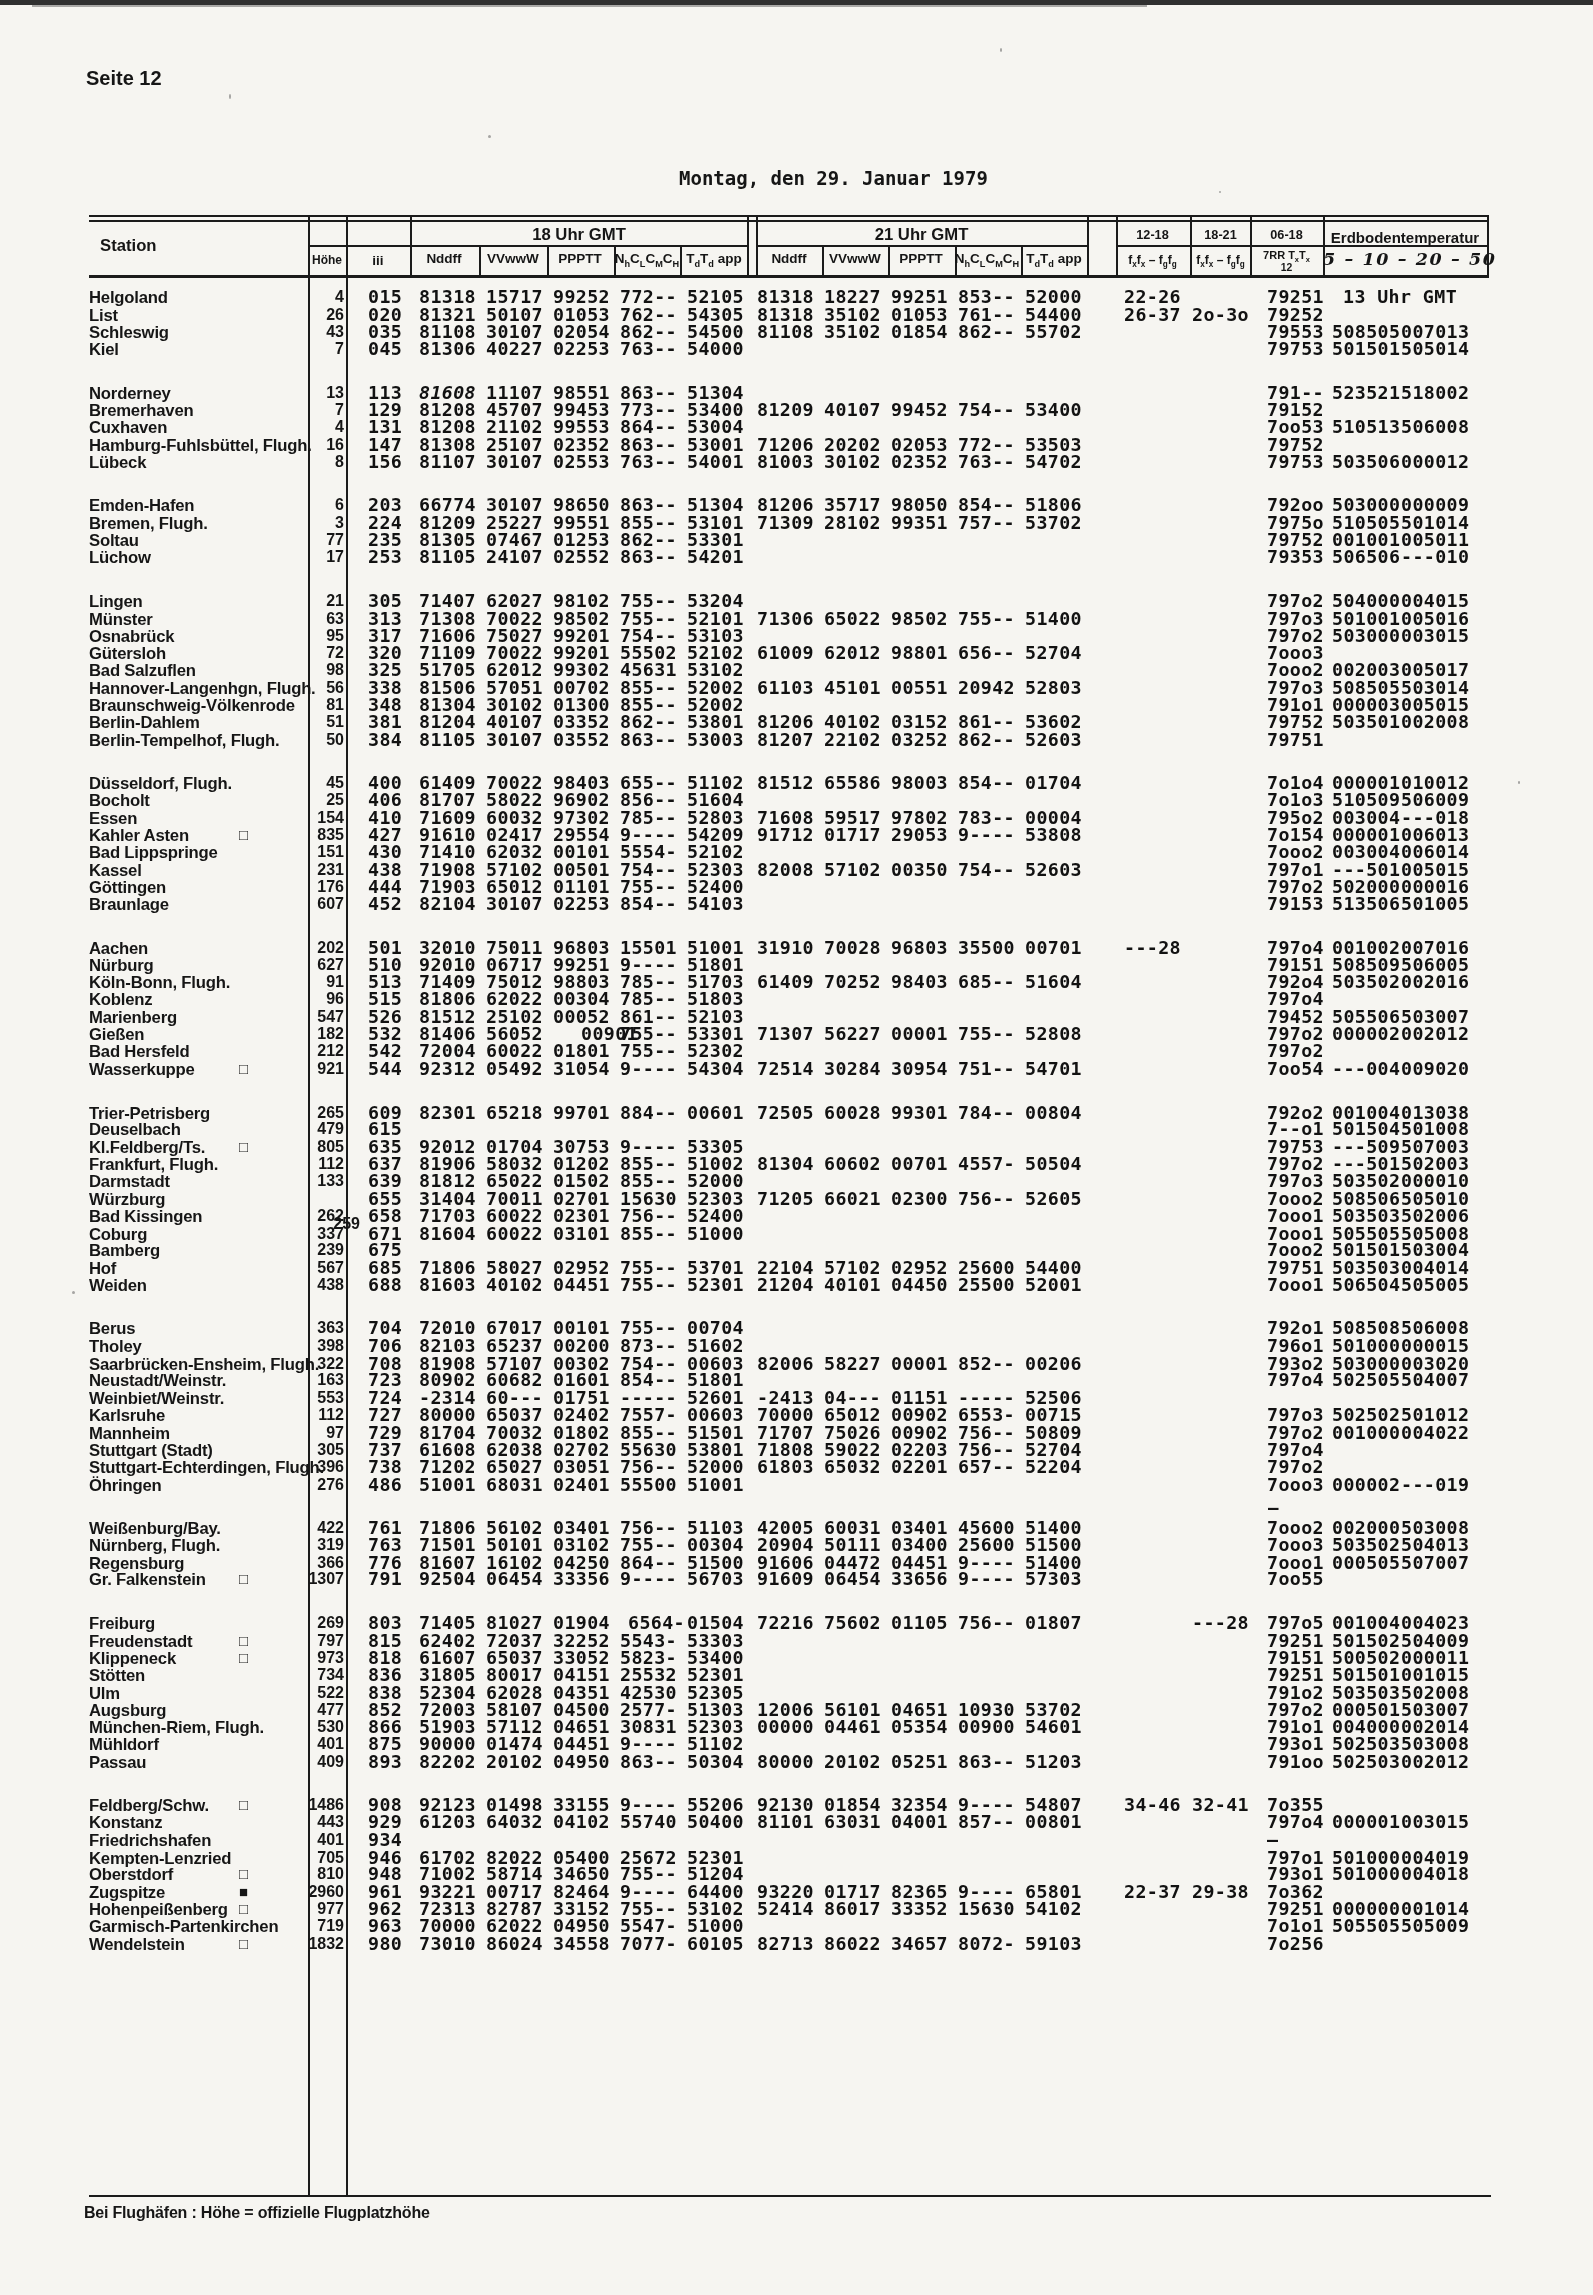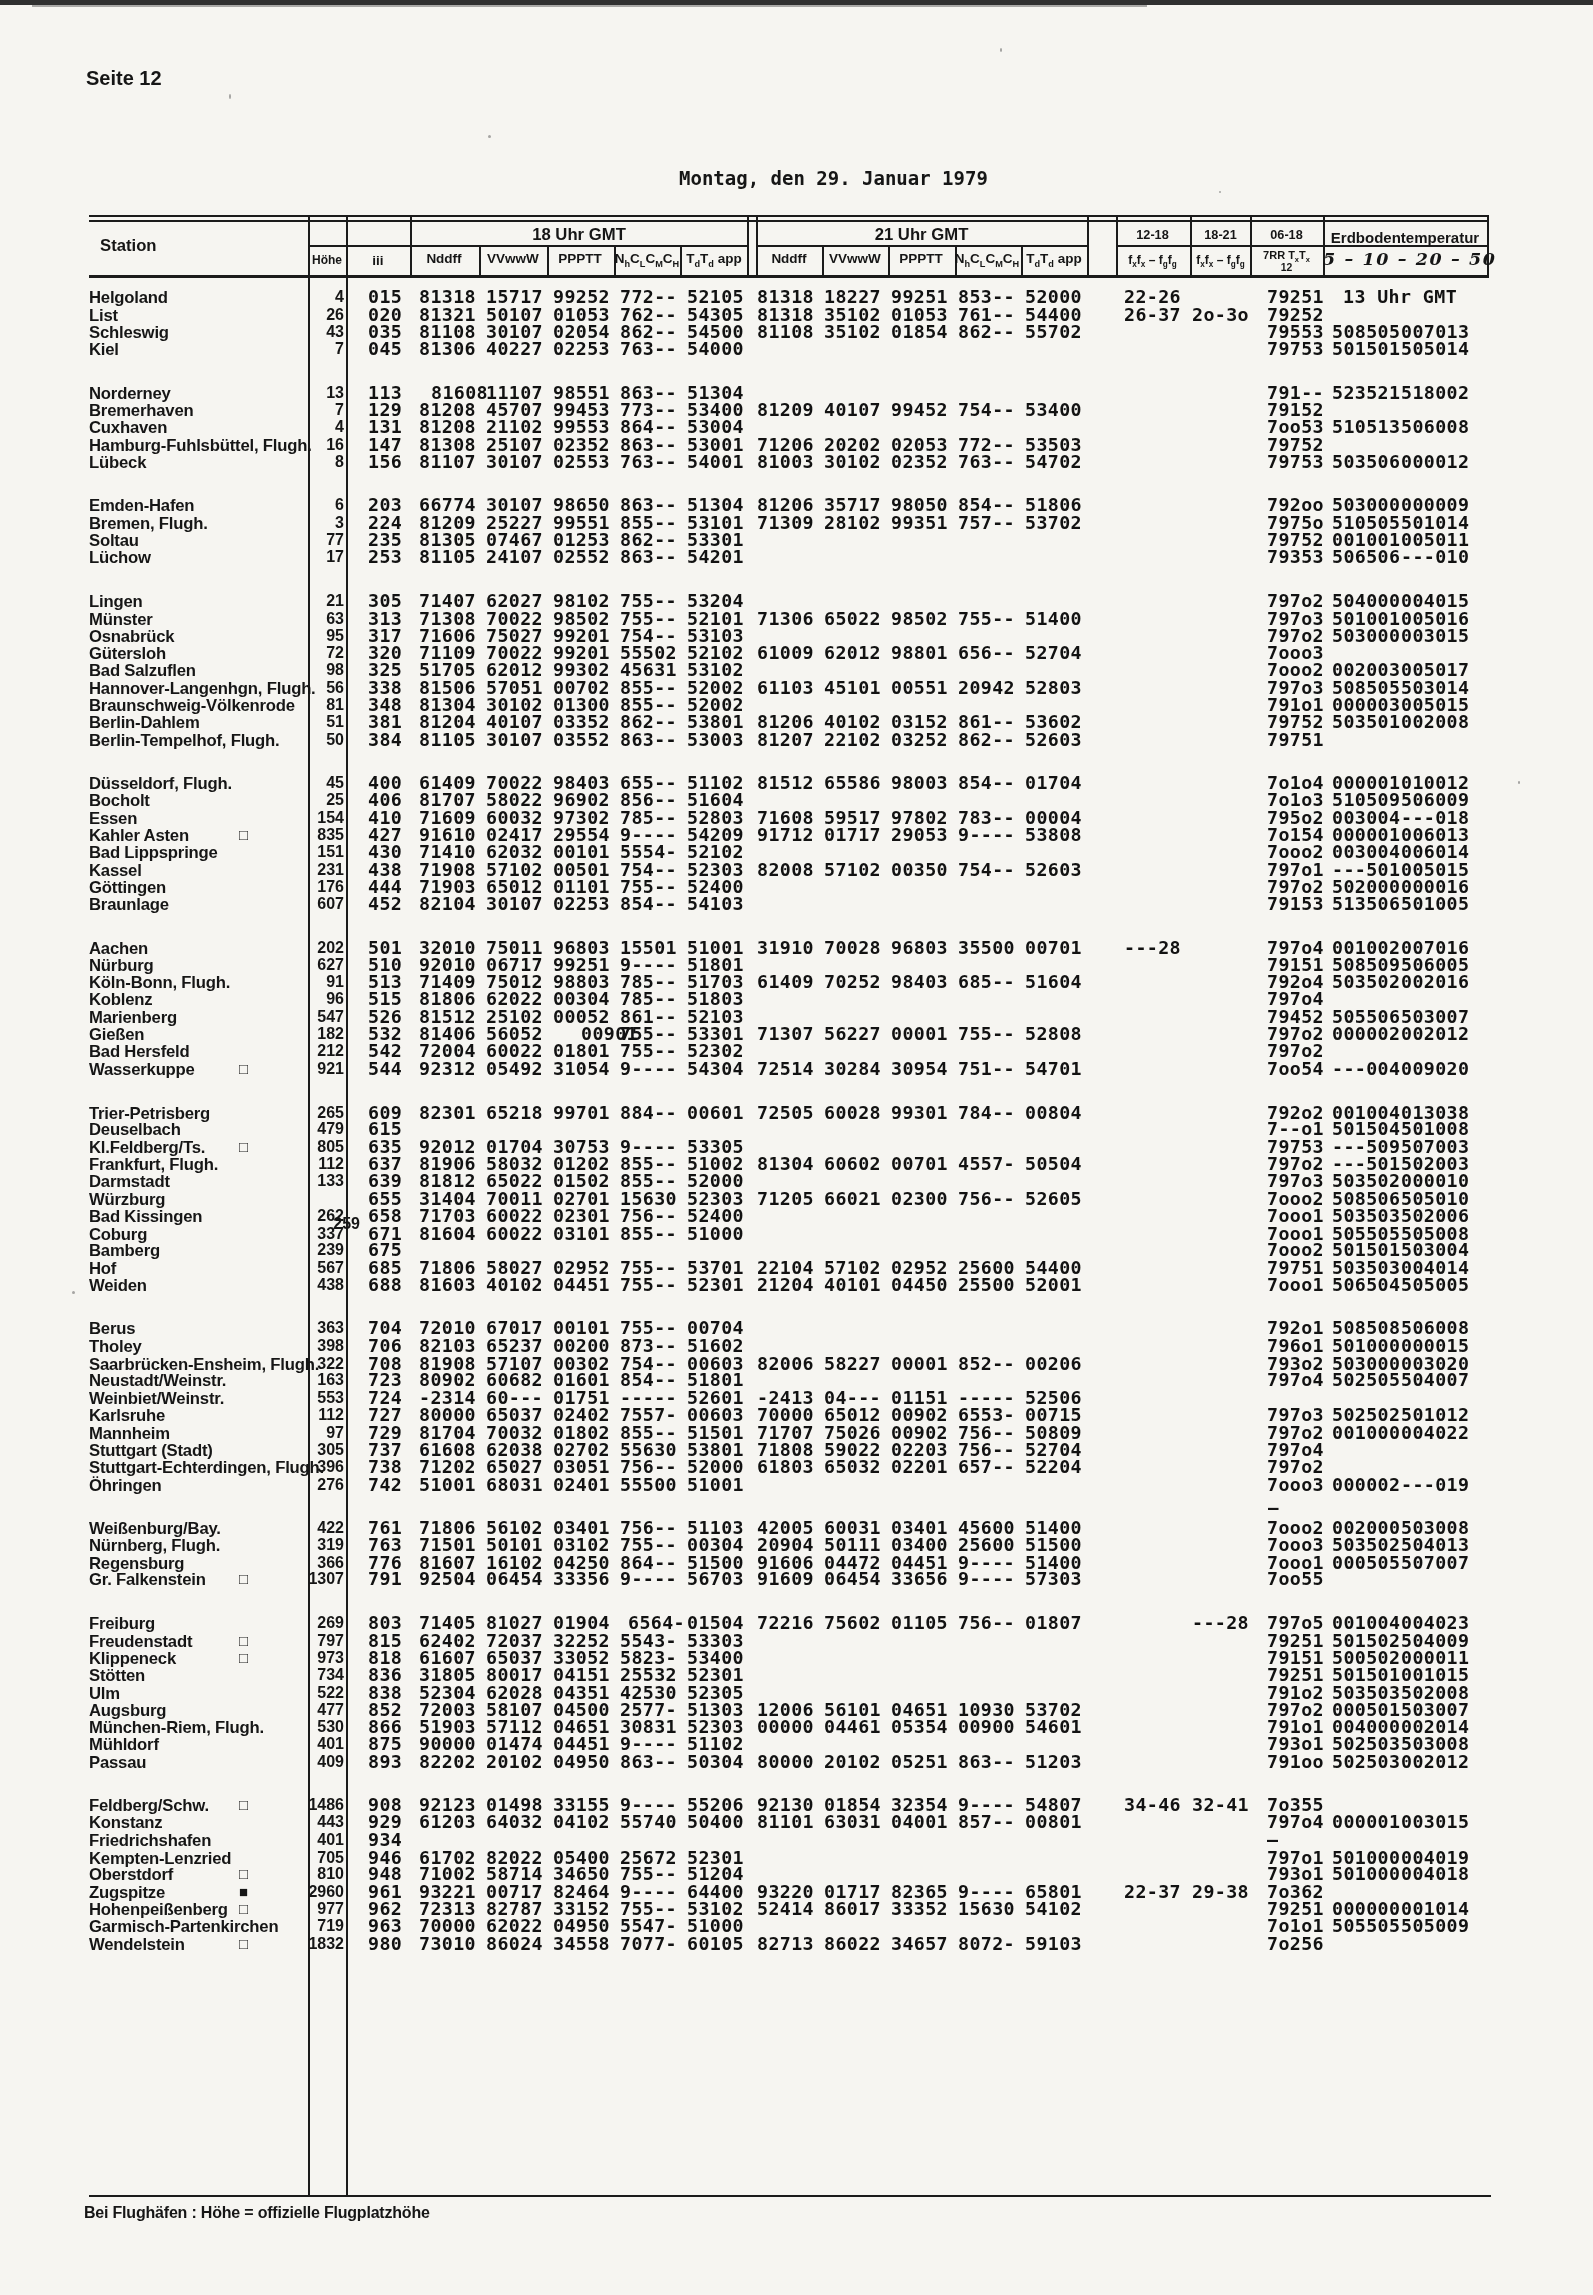--- a/index.html
+++ b/index.html
@@ -163,21 +163,21 @@
         <div class="abs mono" style="left: 620px; top: 0px;">763--</div>
         <div class="abs mono" style="left: 687px; top: 0px;">54000</div>
         <div class="abs mono" style="left: 1267px; top: 0px;">79753</div>
         <div class="abs mono" style="left: 1332px; top: 0px;">501501</div>
         <div class="abs mono" style="left: 1401px; top: 0px;">505014</div>
       </div>
       <div class="abs" style="left: 0px; top: 384px; width: 1594px; height: 17.3px;">
         <div class="abs name" style="left: 89px; top: 0px;">Norderney</div>
         <div class="abs hoehe" style="left: 304px; top: 0px; width: 40px;">13</div>
         <div class="abs mono" style="left: 368px; top: 0px;">113</div>
-        <div class="abs mono" style="left: 431px; top: 0px;">81608</div>
+        <div class="abs mono" style="left: 419px; top: 0px; font-style: italic;">81608</div>
         <div class="abs mono" style="left: 486px; top: 0px;">11107</div>
         <div class="abs mono" style="left: 553px; top: 0px;">98551</div>
         <div class="abs mono" style="left: 620px; top: 0px;">863--</div>
         <div class="abs mono" style="left: 687px; top: 0px;">51304</div>
         <div class="abs mono" style="left: 1267px; top: 0px;">791--</div>
         <div class="abs mono" style="left: 1332px; top: 0px;">523521</div>
         <div class="abs mono" style="left: 1401px; top: 0px;">518002</div>
       </div>
       <div class="abs" style="left: 0px; top: 401px; width: 1594px; height: 17.3px;">
         <div class="abs name" style="left: 89px; top: 0px;">Bremerhaven</div>
@@ -984,21 +984,21 @@
         <div class="abs mono" style="left: 757px; top: 0px;">61803</div>
         <div class="abs mono" style="left: 824px; top: 0px;">65032</div>
         <div class="abs mono" style="left: 891px; top: 0px;">02201</div>
         <div class="abs mono" style="left: 958px; top: 0px;">657--</div>
         <div class="abs mono" style="left: 1025px; top: 0px;">52204</div>
         <div class="abs mono" style="left: 1267px; top: 0px;">797o2</div>
       </div>
       <div class="abs" style="left: 0px; top: 1476px; width: 1594px; height: 17.3px;">
         <div class="abs name" style="left: 89px; top: 0px;">Öhringen</div>
         <div class="abs hoehe" style="left: 304px; top: 0px; width: 40px;">276</div>
-        <div class="abs mono" style="left: 368px; top: 0px;">742</div>
+        <div class="abs mono" style="left: 368px; top: 0px;">486</div>
         <div class="abs mono" style="left: 419px; top: 0px;">51001</div>
         <div class="abs mono" style="left: 486px; top: 0px;">68031</div>
         <div class="abs mono" style="left: 553px; top: 0px;">02401</div>
         <div class="abs mono" style="left: 620px; top: 0px;">55500</div>
         <div class="abs mono" style="left: 687px; top: 0px;">51001</div>
         <div class="abs mono" style="left: 1267px; top: 0px;">7ooo3</div>
         <div class="abs mono" style="left: 1332px; top: 0px;">000002</div>
         <div class="abs mono" style="left: 1401px; top: 0px;">---019</div>
       </div>
       <div class="abs" style="left: 0px; top: 1519px; width: 1594px; height: 17.3px;">

